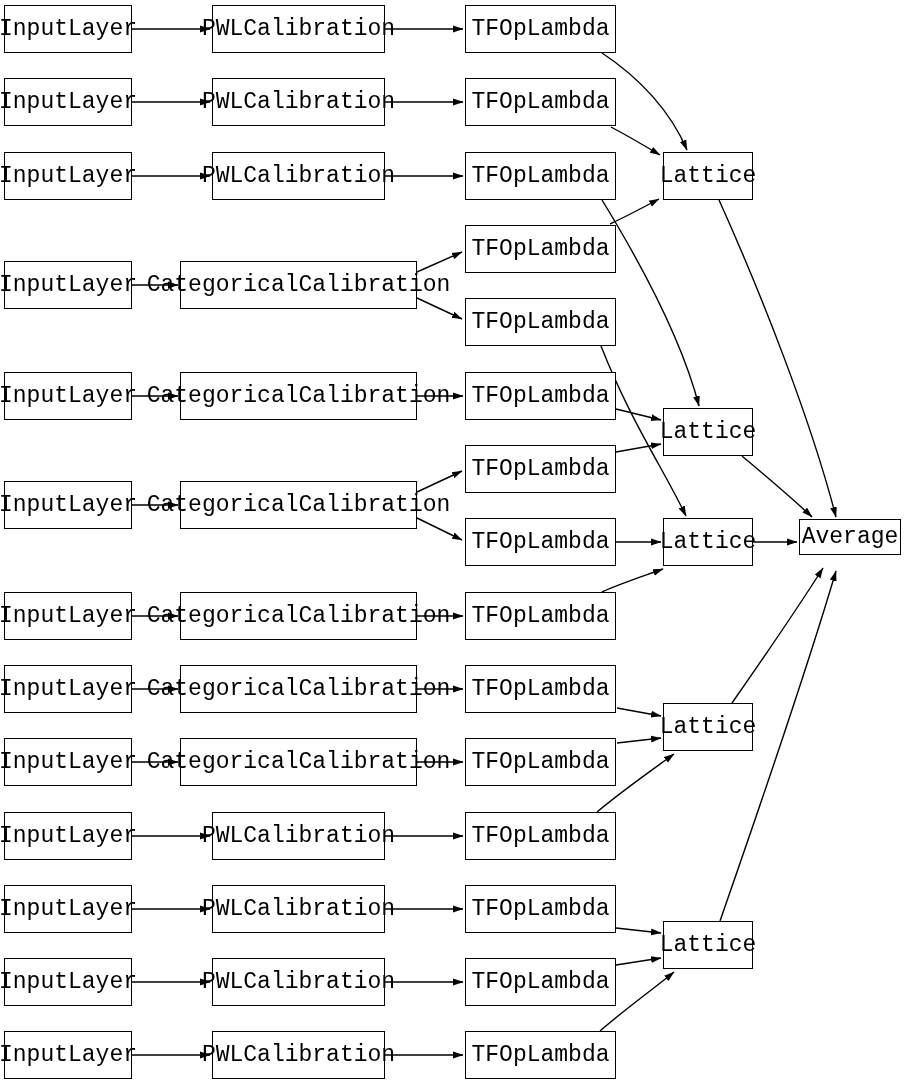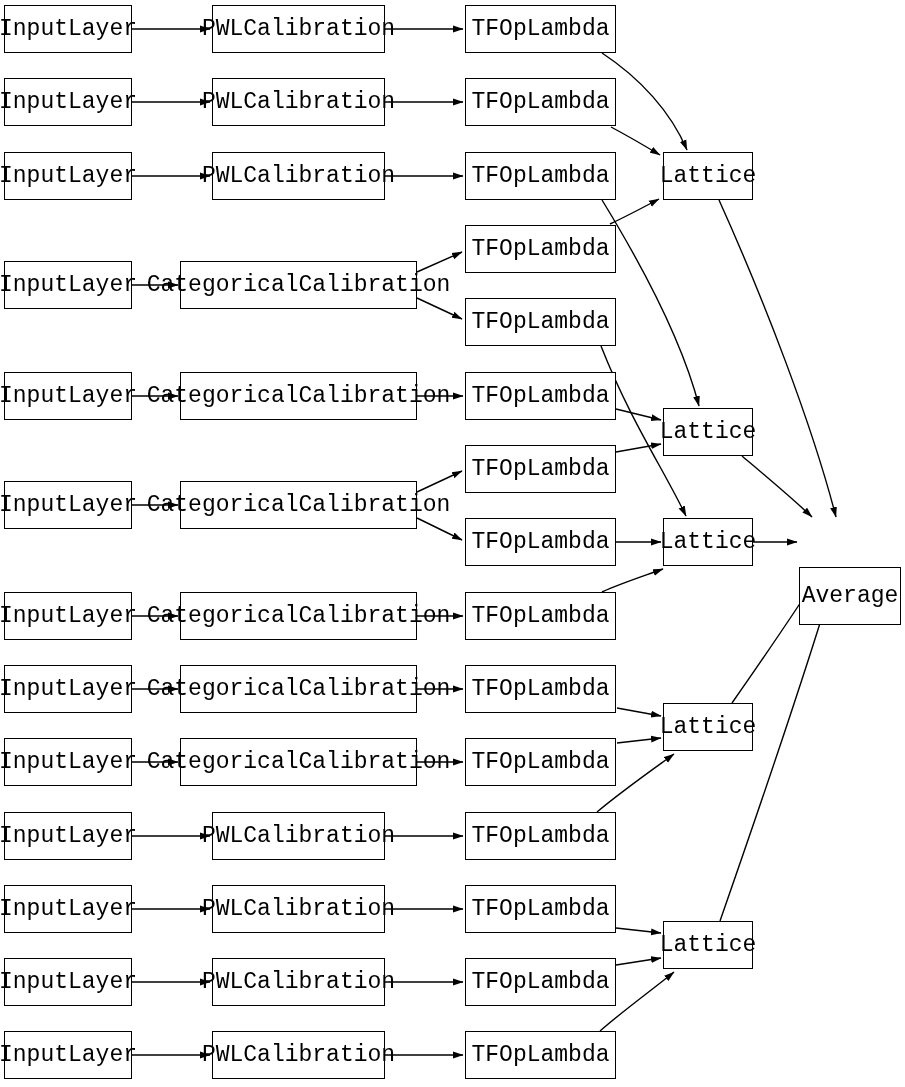--- a/index.html
+++ b/index.html
@@ -132,14 +132,14 @@
     <div class="node" style="left: 465px; top: 738px; width: 151px; height: 48px;">TFOpLambda</div>
     <div class="node" style="left: 465px; top: 812px; width: 151px; height: 48px;">TFOpLambda</div>
     <div class="node" style="left: 465px; top: 885px; width: 151px; height: 48px;">TFOpLambda</div>
     <div class="node" style="left: 465px; top: 958px; width: 151px; height: 48px;">TFOpLambda</div>
     <div class="node" style="left: 465px; top: 1031px; width: 151px; height: 48px;">TFOpLambda</div>
     <div class="node" style="left: 663px; top: 152px; width: 90px; height: 48px;">Lattice</div>
     <div class="node" style="left: 663px; top: 408px; width: 90px; height: 48px;">Lattice</div>
     <div class="node" style="left: 663px; top: 518px; width: 90px; height: 48px;">Lattice</div>
     <div class="node" style="left: 663px; top: 703px; width: 90px; height: 48px;">Lattice</div>
     <div class="node" style="left: 663px; top: 921px; width: 90px; height: 48px;">Lattice</div>
-    <div class="node" style="left: 799px; top: 519px; width: 102px; height: 58px; margin-top: 48px;">Average</div>
+    <div class="node" style="left: 799px; top: 519px; width: 102px; height: 36px;">Average</div>
   </div>
 
 </body></html>

